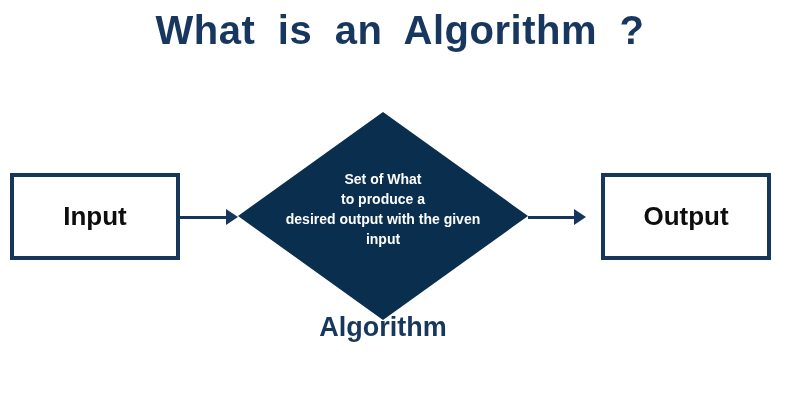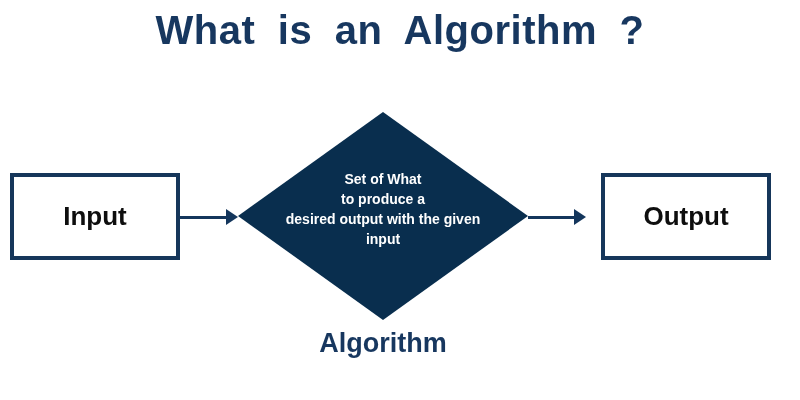--- a/index.html
+++ b/index.html
@@ -68,21 +68,21 @@
     color: #ffffff;
     font-size: 14px;
     font-weight: bold;
     line-height: 20px;
   }
   .diamond-text span { display: block; white-space: nowrap; }
 
   .caption {
     position: absolute;
     left: 238px;
-    top: 328px;
+    top: 312px;
     width: 290px;
     text-align: center;
     font-size: 27px;
     font-weight: bold;
     color: #17375f;
   }
 
   .arrow {
     position: absolute;
     width: 58px;

